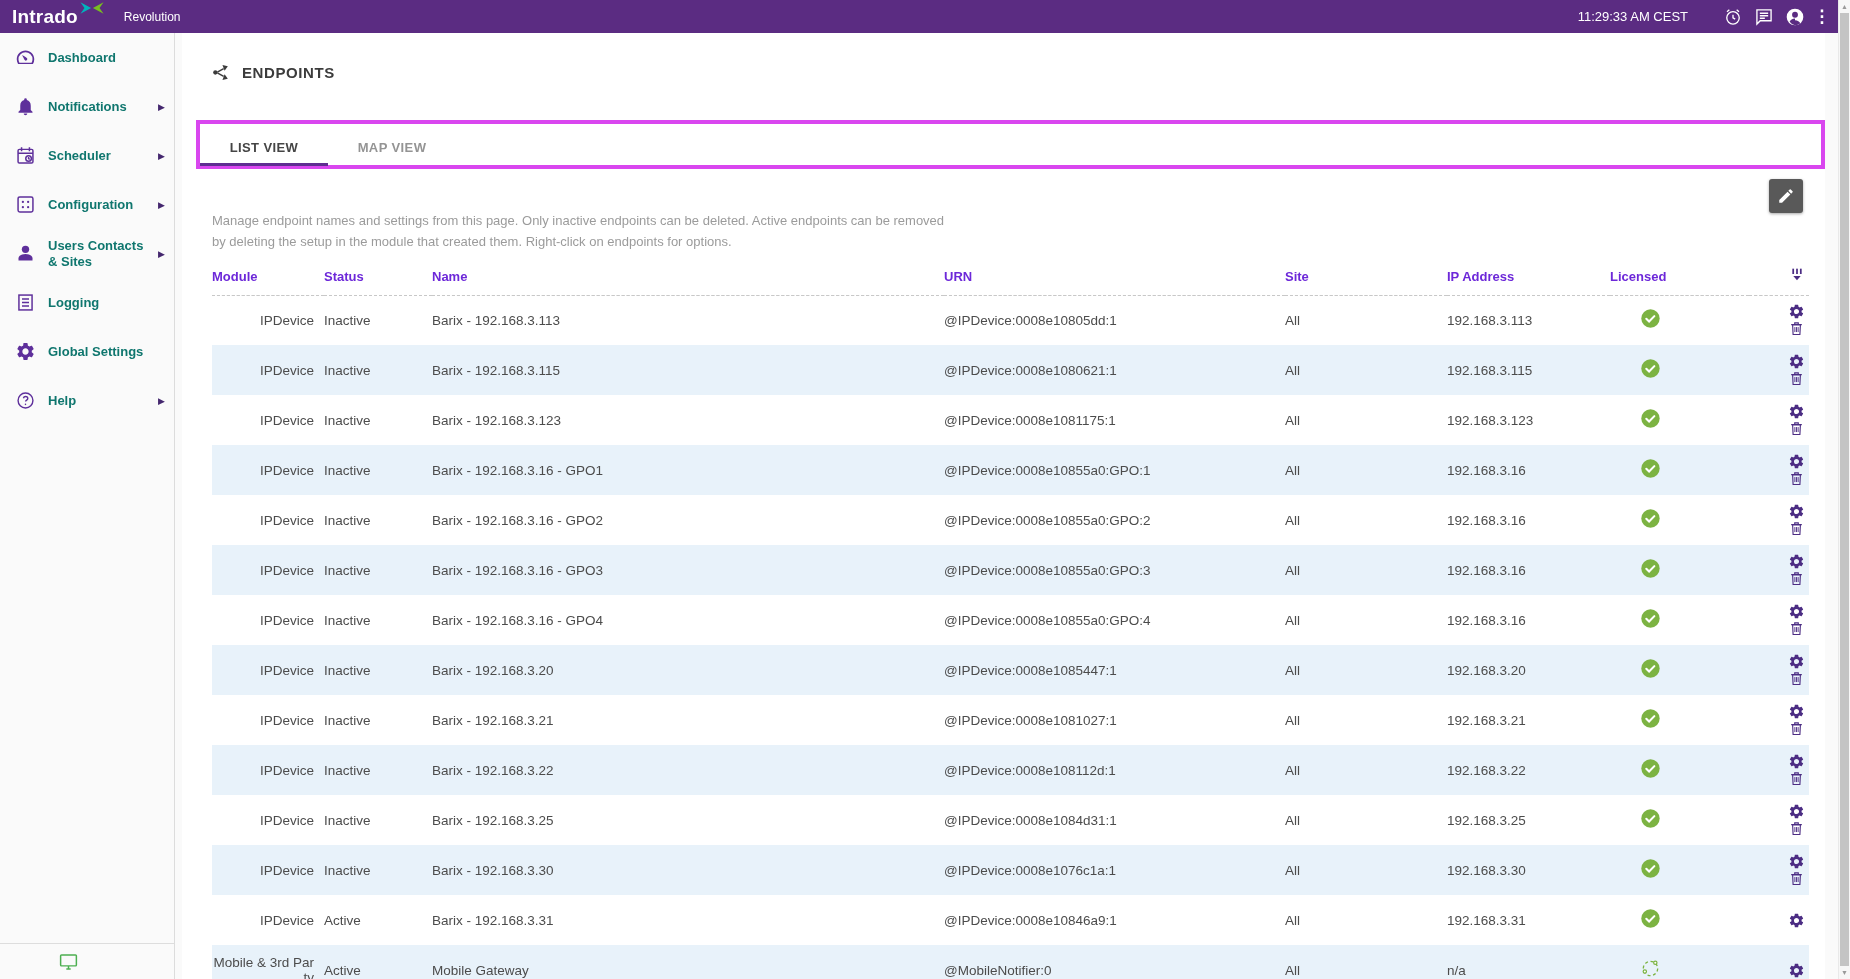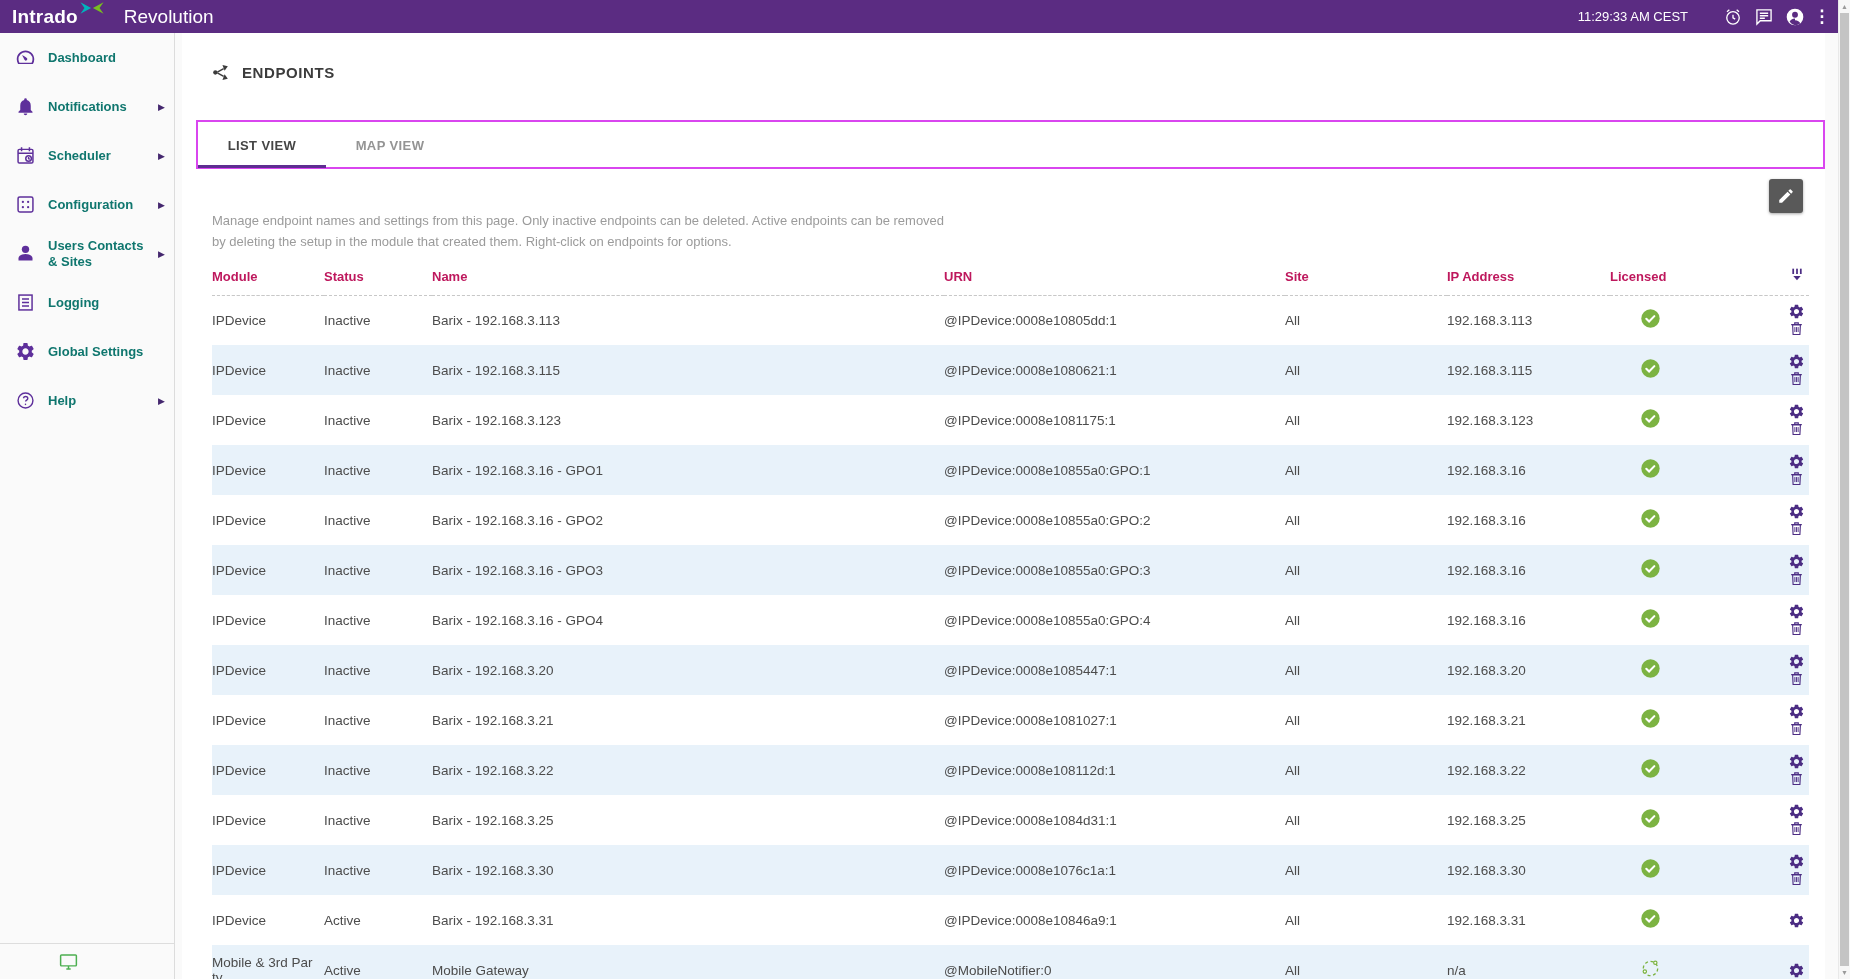--- a/index.html
+++ b/index.html
@@ -10,21 +10,21 @@
   }
   
   .topbar {
     position:absolute; top:0; left:0; width:1838px; height:33px;
     background:#5b2c82; display:flex; align-items:center;
     padding:0 10px 0 12px; z-index:10; color:#fff;
   }
   .logo { position:relative; display:flex; align-items:flex-end; padding-right:18px; }
   .logo-text { font-size:19px; font-weight:700; letter-spacing:.2px; line-height:1; }
   .logo-mark { position:absolute; right:-10px; top:-7px; width:28px; height:16px; }
-  .product { font-size:19px; margin-left:28px; font-weight:400; }
+  .product { font-size:12px; margin-left:28px; font-weight:400; }
   .tb-spacer { flex:1; }
   .tb-time { font-size:13px; margin-right:24px; }
   .tb-icon { width:20px; height:20px; margin-left:11px; cursor:pointer; display:flex; align-items:center; justify-content:center; }
   .tb-icon svg { width:20px; height:20px; display:block; }
   .kebab { font-size:17px; font-weight:700; width:12px; }
   
   .sidebar {
     position:absolute; top:33px; left:0; bottom:0; width:175px;
     background:#fafafa; border-right:1px solid #dcdcdc;
   }
@@ -41,41 +41,41 @@
   
   .content { position:absolute; top:33px; left:175px; right:12px; bottom:0; background:#fafafa; }
   .panel {
     background:#fff; margin:0 13px 0 7px; height:100%;
     padding:0 16px 0 30px; position:relative; overflow:hidden;
   }
   .page-title { display:flex; align-items:center; gap:11px; padding-top:30px; }
   .page-title svg { width:19px; height:19px; }
   .page-title h1 { font-size:15px; font-weight:700; color:#3c3c3c; letter-spacing:.6px; margin:0;text-align:right; }
   .tabbar {
-    margin:38px -16px 0 -16px; border:2px solid #d946ef; height:49px;
+    margin:38px -16px 0 -16px; border:4px solid #d946ef; height:49px;
     display:flex; background:#fff;
   }
   .tab { width:128px; text-align:center; line-height:47px; font-size:13px; font-weight:700; letter-spacing:.4px; cursor:pointer; position:relative; }
   .tab.active { color:#454545; }
   .tab.active::after { content:""; position:absolute; left:0; right:0; bottom:-1px; height:3px; background:#5e2d91; }
   .tab.inactive { color:#949494; }
   .edit-btn {
     position:absolute; top:146px; right:22px; width:34px; height:34px;
     background:#595959; border-radius:3px; border:none; cursor:pointer;
     display:flex; align-items:center; justify-content:center;
     box-shadow:0 1px 3px rgba(0,0,0,.35);
   }
   .edit-btn svg { width:18px; height:18px; }
   .desc { margin-top:42px; font-size:13px; line-height:1.6; color:#9b9b9b; max-width:740px; }
   
   table.endpoints { border-collapse:collapse; width:100%; table-layout:fixed; margin-top:14px; }
-  th { font-size:13px; font-weight:700; color:#be185d; text-align:left; padding:0 6px 9px 0; border-bottom:1px dashed #c8c8c8; }
+  th { font-size:13px; font-weight:700; color:#6d28d9; text-align:left; padding:0 6px 9px 0; border-bottom:1px dashed #c8c8c8; }
   td { font-size:13.5px; color:#4c4c4c; height:50px; padding:0 6px 0 0; vertical-align:middle; }
   tr.alt td { background:#e8f2fa; }
-  .c-module { word-break:break-all; padding-right:10px; }
+  .c-module { word-break:break-all; padding-right:10px;text-align:right; }
   .c-lic .lic-icon { display:inline-block; margin-left:30px; width:21px; height:21px; }
   .c-lic .lic-icon svg { width:21px; height:21px; display:block; }
   th.c-act, td.c-act { text-align:right; padding-right:4px; }
   .act-icon { display:inline-block; width:17px; height:17px; color:#4b2c83; margin-left:13px; cursor:pointer; vertical-align:middle; }
   .act-icon svg { width:17px; height:17px; display:block; }
   .chooser { display:inline-block; width:16px; height:16px; color:#4b2c83; cursor:pointer; }
   .chooser svg { width:16px; height:16px; display:block; }
   
   .scrollbar { position:absolute; top:0; right:0; bottom:0; width:12px; background:#f7f7f7; border-left:1px solid #e9e9e9; z-index:20; }
   .sb-arrow { height:13px; display:flex; align-items:center; justify-content:center; font-size:7px; color:#9a9a9a; cursor:pointer; }

